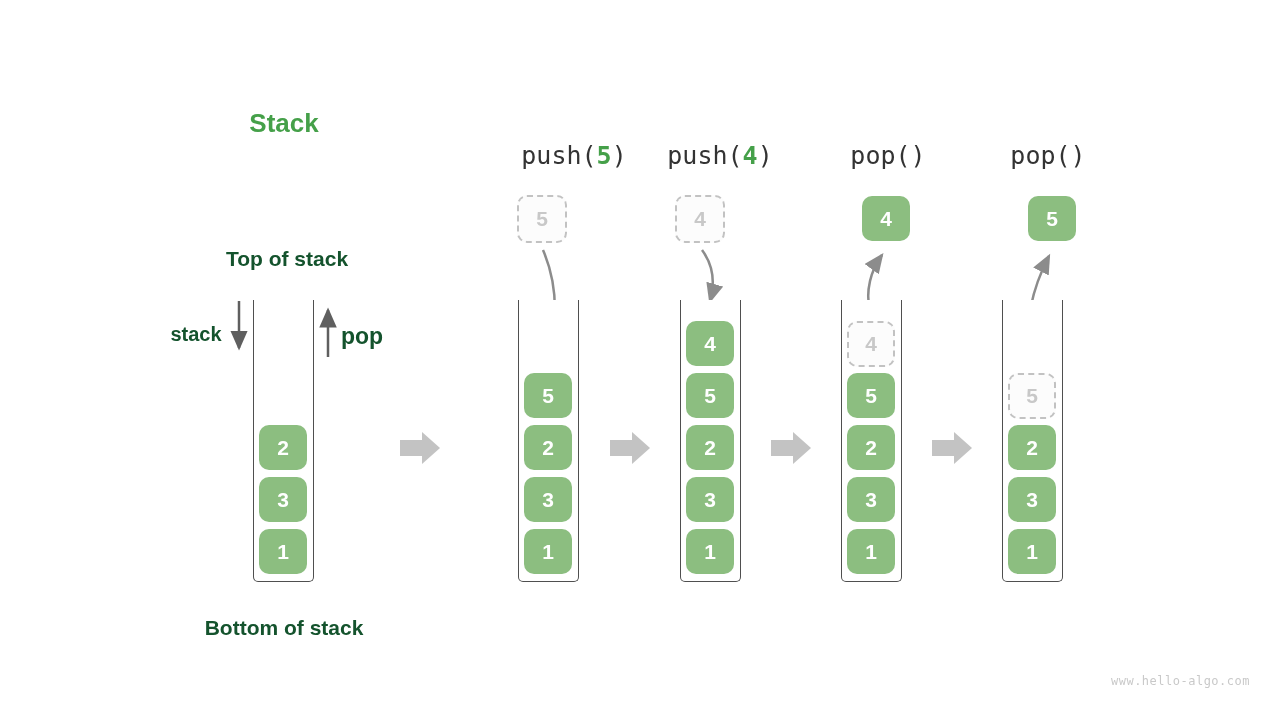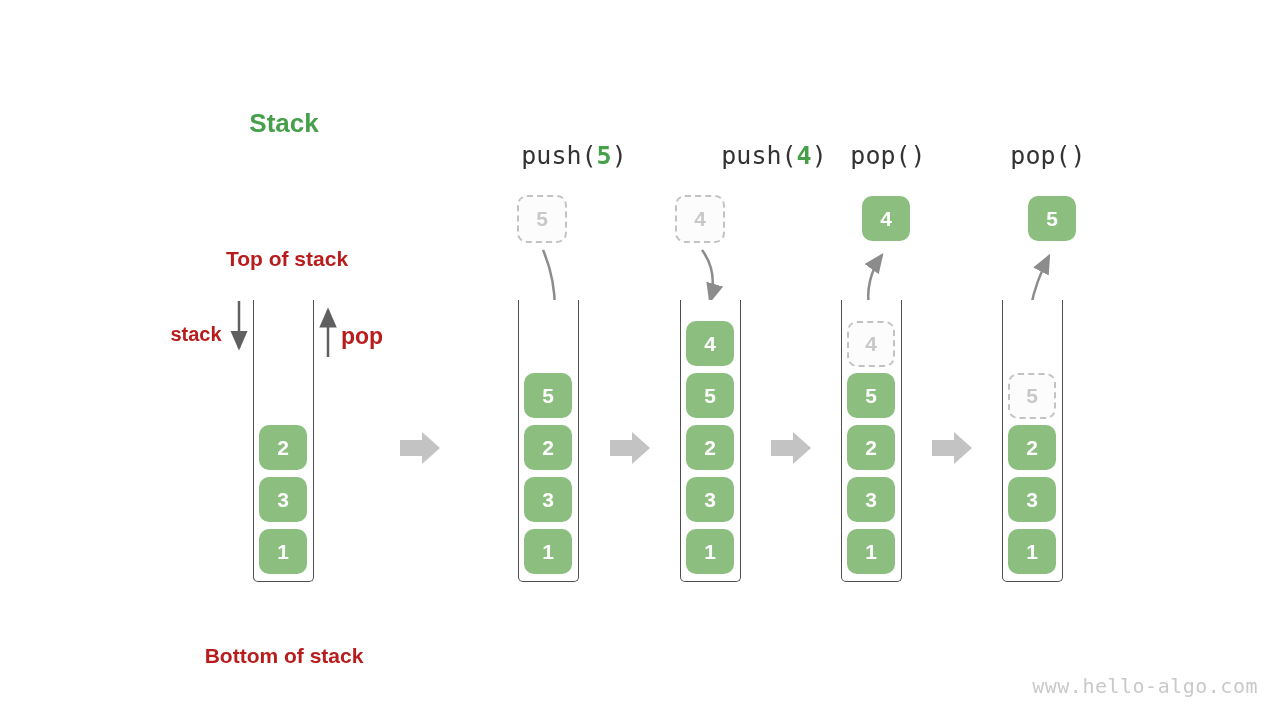--- a/index.html
+++ b/index.html
@@ -11,23 +11,23 @@
     overflow: hidden;
     font-family: "Liberation Sans", sans-serif;
   }
   .abs { position: absolute; white-space: nowrap; }
   .center-x { transform: translateX(-50%); }
 
   .title {
     left: 284px; top: 108px;
     font-size: 26px; font-weight: bold; color: #45a049;
   }
-  .dark-label { font-weight: bold; color: #b91c1c; }
+  .dark-label { font-weight: bold; color: #14532d; }
   .top-label    { left: 287px; top: 247px; font-size: 21px; }
-  .bottom-label { left: 284px; top: 616px; font-size: 21px; margin-top: 28px; }
+  .bottom-label { left: 284px; top: 616px; font-size: 21px; }
   .push-label   { left: 196px; top: 323px; font-size: 20px; }
   .pop-label    { left: 362px; top: 323px; font-size: 23px; }
 
   .op {
     top: 141px;
     font-family: "DejaVu Sans Mono", monospace;
     font-size: 25px; color: #333333;
   }
   .op .arg { color: #45a049; font-weight: bold; }
 
@@ -66,23 +66,23 @@
 
   .r0 { top: 321px; } .r1 { top: 373px; } .r2 { top: 425px; }
   .r3 { top: 477px; } .r4 { top: 529px; }
 
   svg.arrows {
     position: absolute; left: 0; top: 0;
     pointer-events: none;
   }
 
   .watermark {
-    right: 22px; top: 674px;
+    right: 30px; top: 674px;
     font-family: "DejaVu Sans Mono", monospace;
-    font-size: 20px;
+    font-size: 12px;
     color: #c9c9c9;
     letter-spacing: 0.5px;
   }
 </style>
 </head>
 <body>
 
 <div class="canvas">
 
   <svg class="arrows" width="1280" height="720" viewBox="0 0 1280 720">
@@ -110,21 +110,21 @@
     <polygon points="932,440 954,440 954,432 972,448 954,464 954,456 932,456" fill="#c3c3c3"></polygon>
   </svg>
 
   <div class="abs center-x title">Stack</div>
   <div class="abs center-x dark-label top-label">Top of stack</div>
   <div class="abs center-x dark-label bottom-label">Bottom of stack</div>
   <div class="abs center-x dark-label push-label">stack</div>
   <div class="abs center-x dark-label pop-label">pop</div>
 
   <div class="abs center-x op" style="left:574px"><span>push(</span><span class="arg">5</span><span>)</span></div>
-  <div class="abs center-x op" style="left:774px"><span>push(</span><span class="arg">4</span><span>)</span></div>
+  <div class="abs center-x op" style="left:720px"><span>push(</span><span class="arg">4</span><span>)</span></div>
   <div class="abs center-x op" style="left:888px"><span>pop(</span><span class="arg"></span><span>)</span></div>
   <div class="abs center-x op" style="left:1048px"><span>pop(</span><span class="arg"></span><span>)</span></div>
 
   <div class="well" style="left:253px"></div>
   <div class="well" style="left:518px"></div>
   <div class="well" style="left:680px"></div>
   <div class="well" style="left:841px"></div>
   <div class="well" style="left:1002px"></div>
 
   <div class="cell r2" style="left:259px">2</div>

